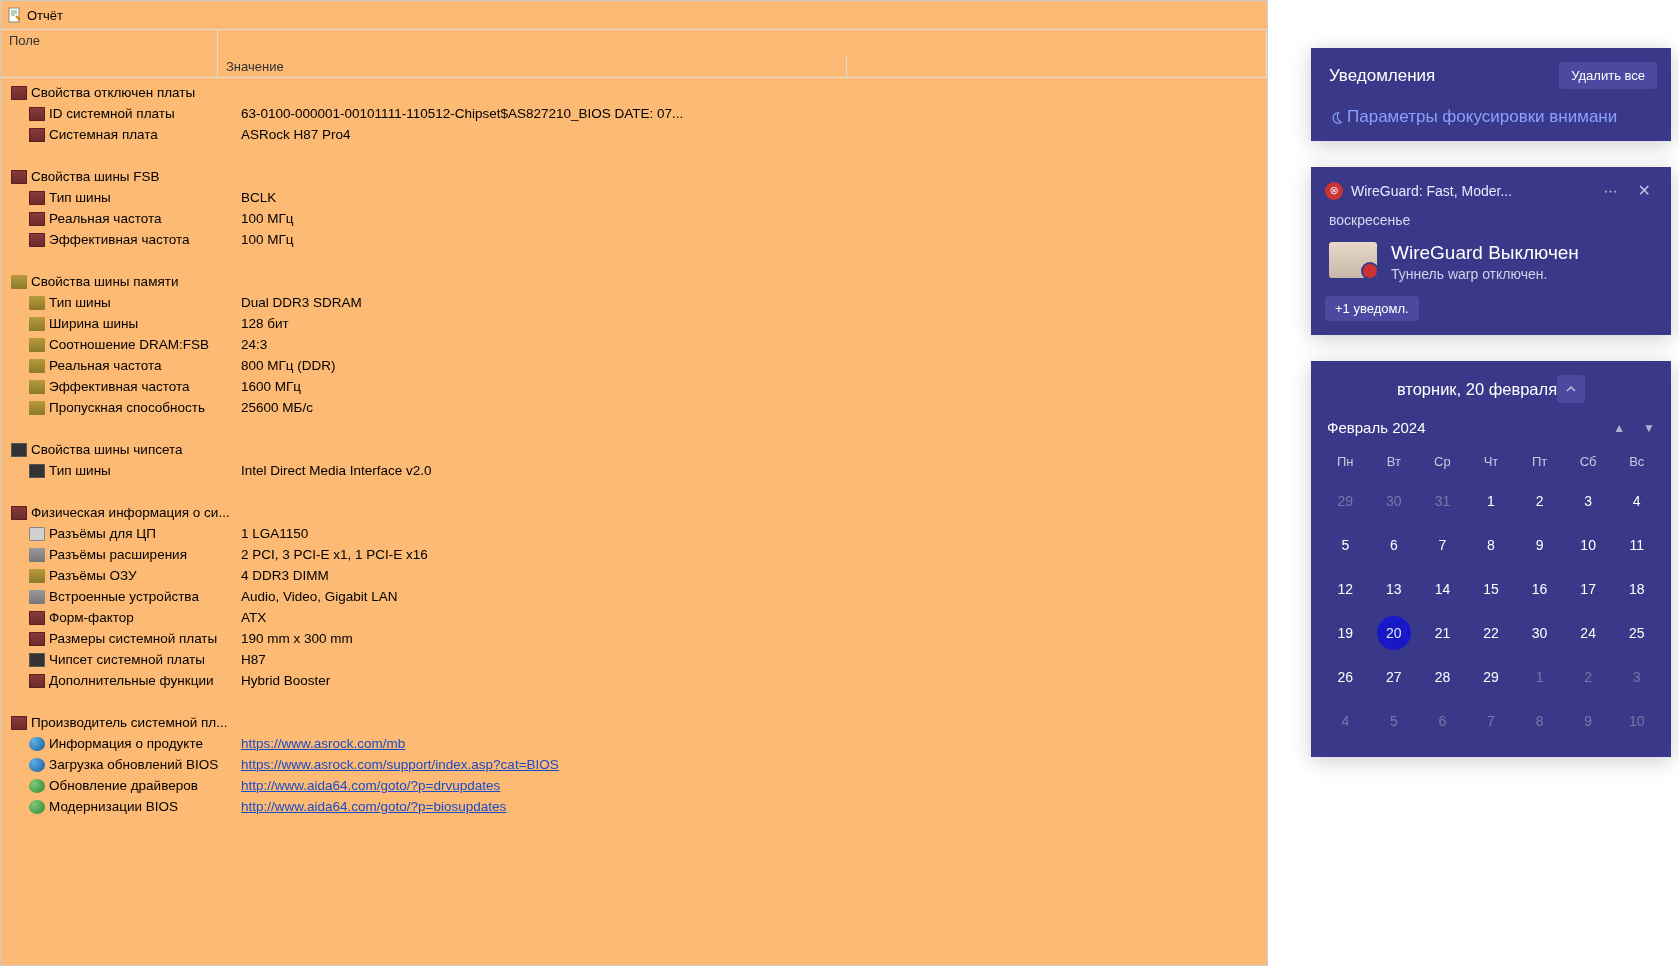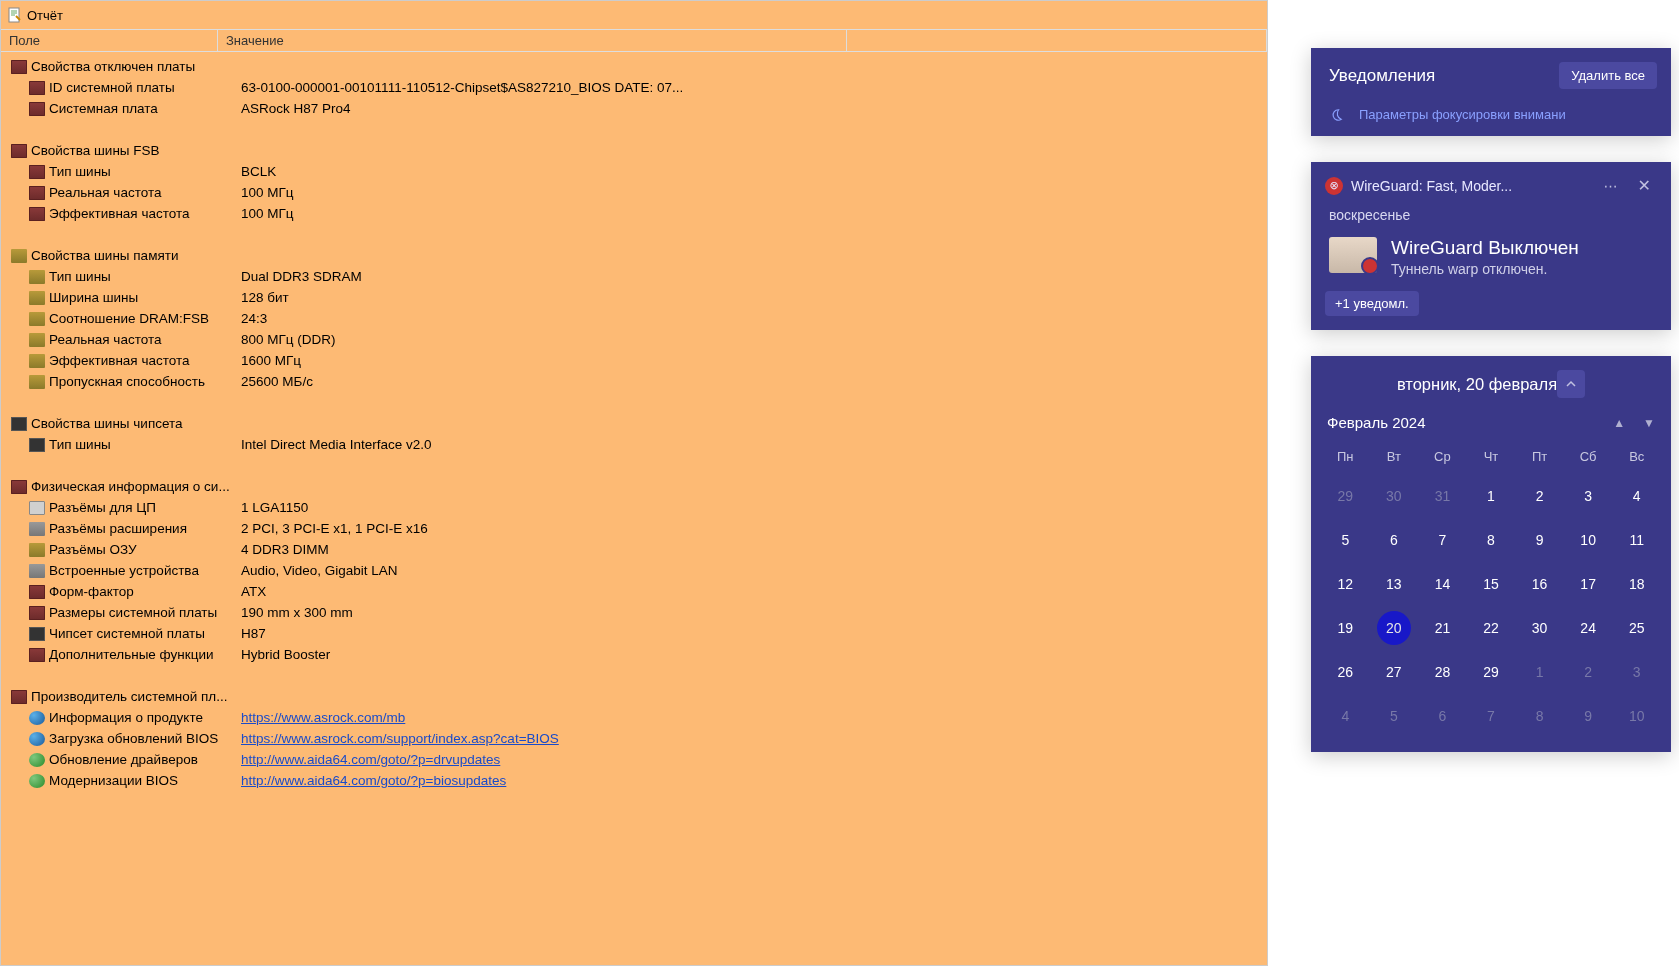--- a/index.html
+++ b/index.html
@@ -37,21 +37,21 @@
   border-top: 1px solid #ddd;
   border-bottom: 1px solid #ddd;
   font-size: 13px;
   color: #333;
 }
 .col-header {
   padding: 3px 8px;
   border-right: 1px solid #ddd;
 }
 .col-field { width: 217px; }
-.col-value { flex: 1; border-right: 1px solid #ddd; }
+.col-value { flex: 1; border-right: 1px solid #ddd; margin-top: 26px; }
 .col-value2 { width: 420px; }
 
 .report-body { padding: 4px 0; }
 .group-row, .item-row {
   display: flex;
   align-items: center;
   height: 21px;
   font-size: 13.5px;
   white-space: nowrap;
 }
@@ -109,24 +109,24 @@
   border: none;
   color: #fff;
   font-size: 13px;
   padding: 6px 12px;
   border-radius: 4px;
   cursor: pointer;
 }
 .focus-link {
   color: #8aa0ff;
   padding: 8px 18px 14px;
-  font-size: 13px;
-  display: flex;
-  align-items: center;
-  gap: 16px;
+  font-size: 17px;
+  display: flex;
+  align-items: center;
+  gap: 4px;
   cursor: pointer;
 }
 .moon-icon { display:inline-block; width:14px; height:14px; }
 .moon-icon svg { stroke:#8aa0ff; fill:none; }
 
 .notif-card { padding: 0; }
 .notif-app {
   display: flex;
   align-items: center;
   padding: 12px 14px 4px;

